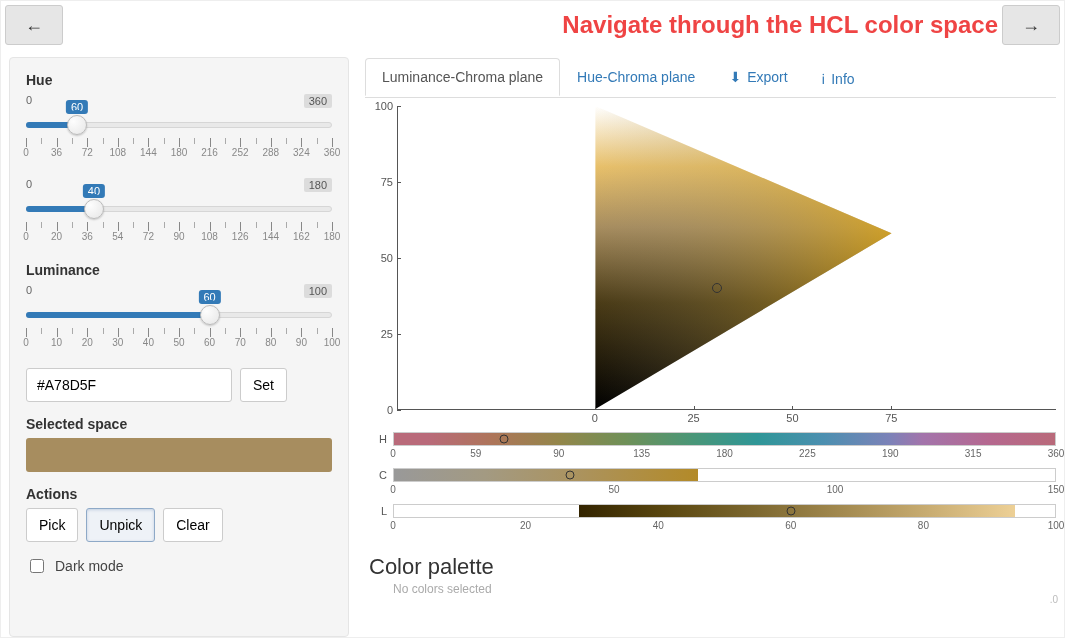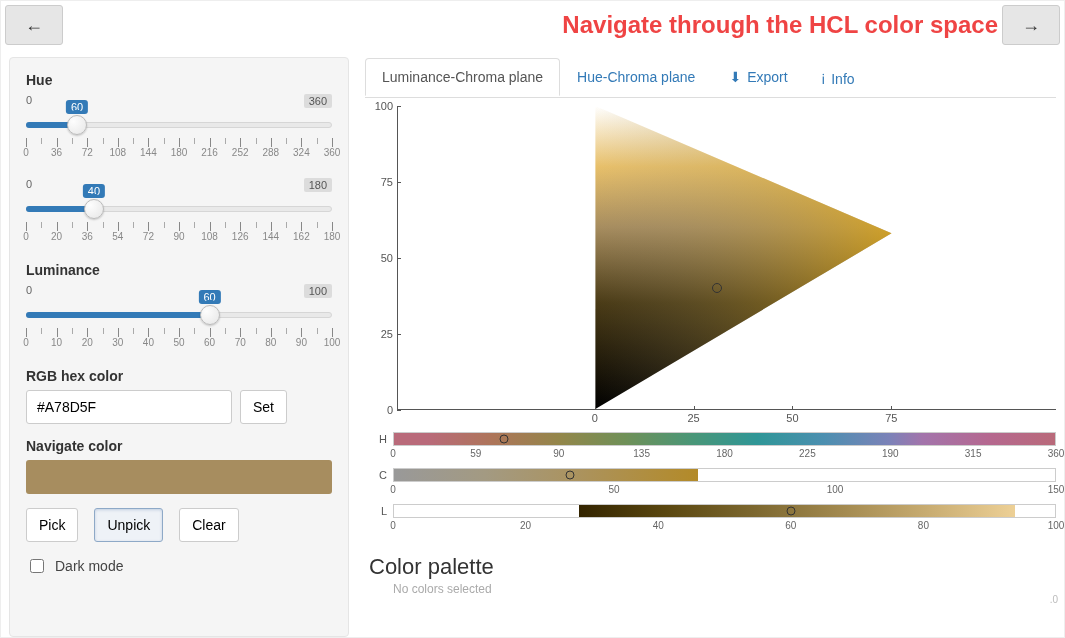--- a/index.html
+++ b/index.html
@@ -28,21 +28,21 @@
   .tick { position:absolute; top:0; width:1px; height:6px; background:#aaa; }
   .tick.major { height:9px; background:#888; }
   .tick-label { position:absolute; top:9px; font-size:10px; color:#888; transform:translateX(-50%); }
 
   .hex-row { display:flex; gap:8px; margin-top:6px; }
   .hex-input { flex:0 0 206px; height:34px; padding:6px 10px; border:1px solid #ccc; border-radius:3px; background:#fff; font-size:14px; }
   .btn { height:34px; padding:0 12px; background:#fff; border:1px solid #ccc; border-radius:3px; cursor:pointer; font-size:14px; }
   .btn.active { background:#eef2f7; border-color:#8ea9c7; box-shadow:inset 0 1px 3px rgba(60,100,160,.25); }
 
   .swatch { height:34px; border-radius:3px; margin-top:6px; margin-bottom:14px; }
-  .actions-row { display:flex; gap:16px; margin-top:6px; }
+  .actions-row { display:flex; gap:8px; margin-top:6px; }
   .check-row { display:flex; align-items:center; gap:8px; margin-top:14px; font-size:14px; color:#444; }
   .check-row input { width:14px; height:14px; }
 
   
   .content { flex:1; display:flex; flex-direction:column; min-width:0; }
   .tabs { display:flex; align-items:flex-start; border-bottom:1px solid #ddd; font-size:14px; }
   .tab { padding:10px 16px; color:#337ab7; cursor:pointer; border:1px solid transparent; border-bottom:none; border-radius:4px 4px 0 0; position:relative; top:1px; background:transparent; }
   .tab.active { color:#555; background:#fff; border-color:#ddd; border-bottom:1px solid #fff; }
   .tab .ico { margin-right:6px; }
 
@@ -226,29 +226,29 @@
             <div class="tick-label" style="left: 80%;">80</div>
             <div class="tick" style="left: 85%;"></div>
             <div class="tick major" style="left: 90%;"></div>
             <div class="tick-label" style="left: 90%;">90</div>
             <div class="tick" style="left: 95%;"></div>
             <div class="tick major" style="left: 100%;"></div>
             <div class="tick-label" style="left: 100%;">100</div>
           </div>
       </div>
 
-      <div class="group-label">RGB hex color</div>
       <div class="hex-row">
         <input class="hex-input" value="#A78D5F" style="">
         <button class="btn">Set</button>
       </div>
 
-      <div class="group-label" style="margin-top:14px">Navigate color</div>
+      <div class="group-label" style="margin-top:14px">Selected space</div>
       <div class="swatch" id="swatch" style="background: rgb(167, 141, 95);"></div>
 
+      <div class="group-label">Actions</div>
       <div class="actions-row">
         <button class="btn">Pick</button>
         <button class="btn active">Unpick</button>
         <button class="btn">Clear</button>
       </div>
 
       <label class="check-row">
         <input type="checkbox" style="">
         <span>Dark mode</span>
       </label>

